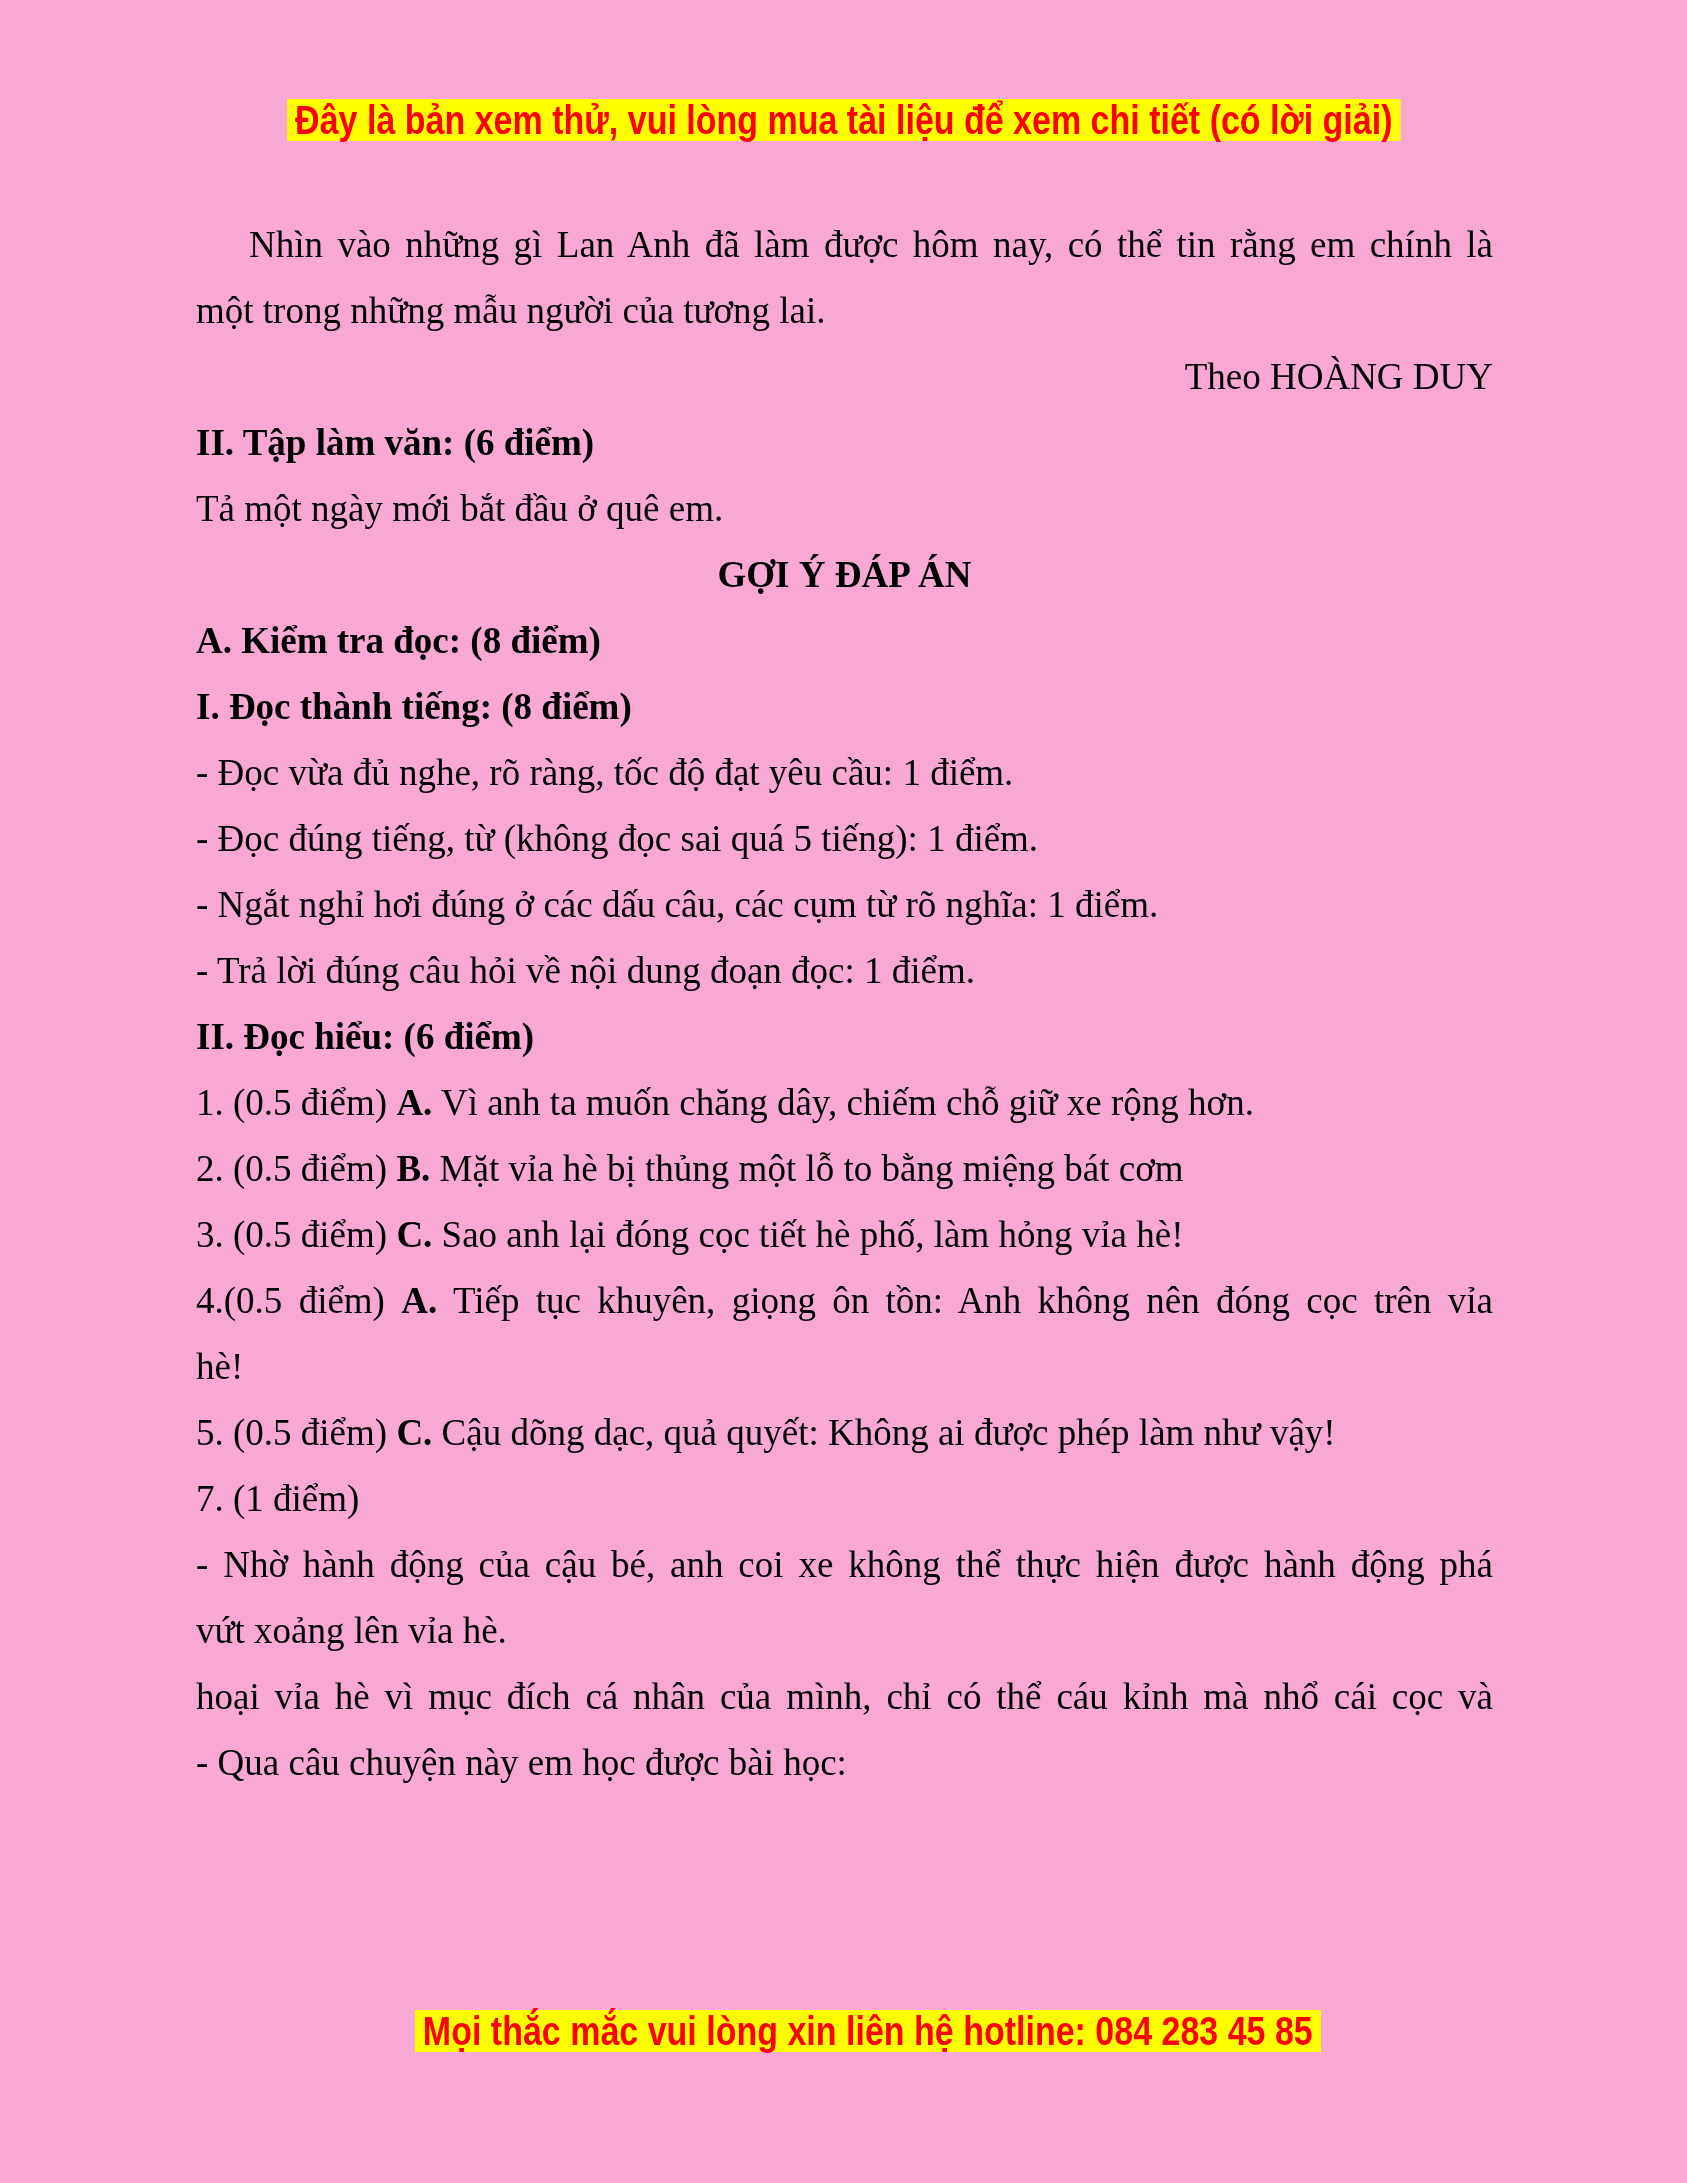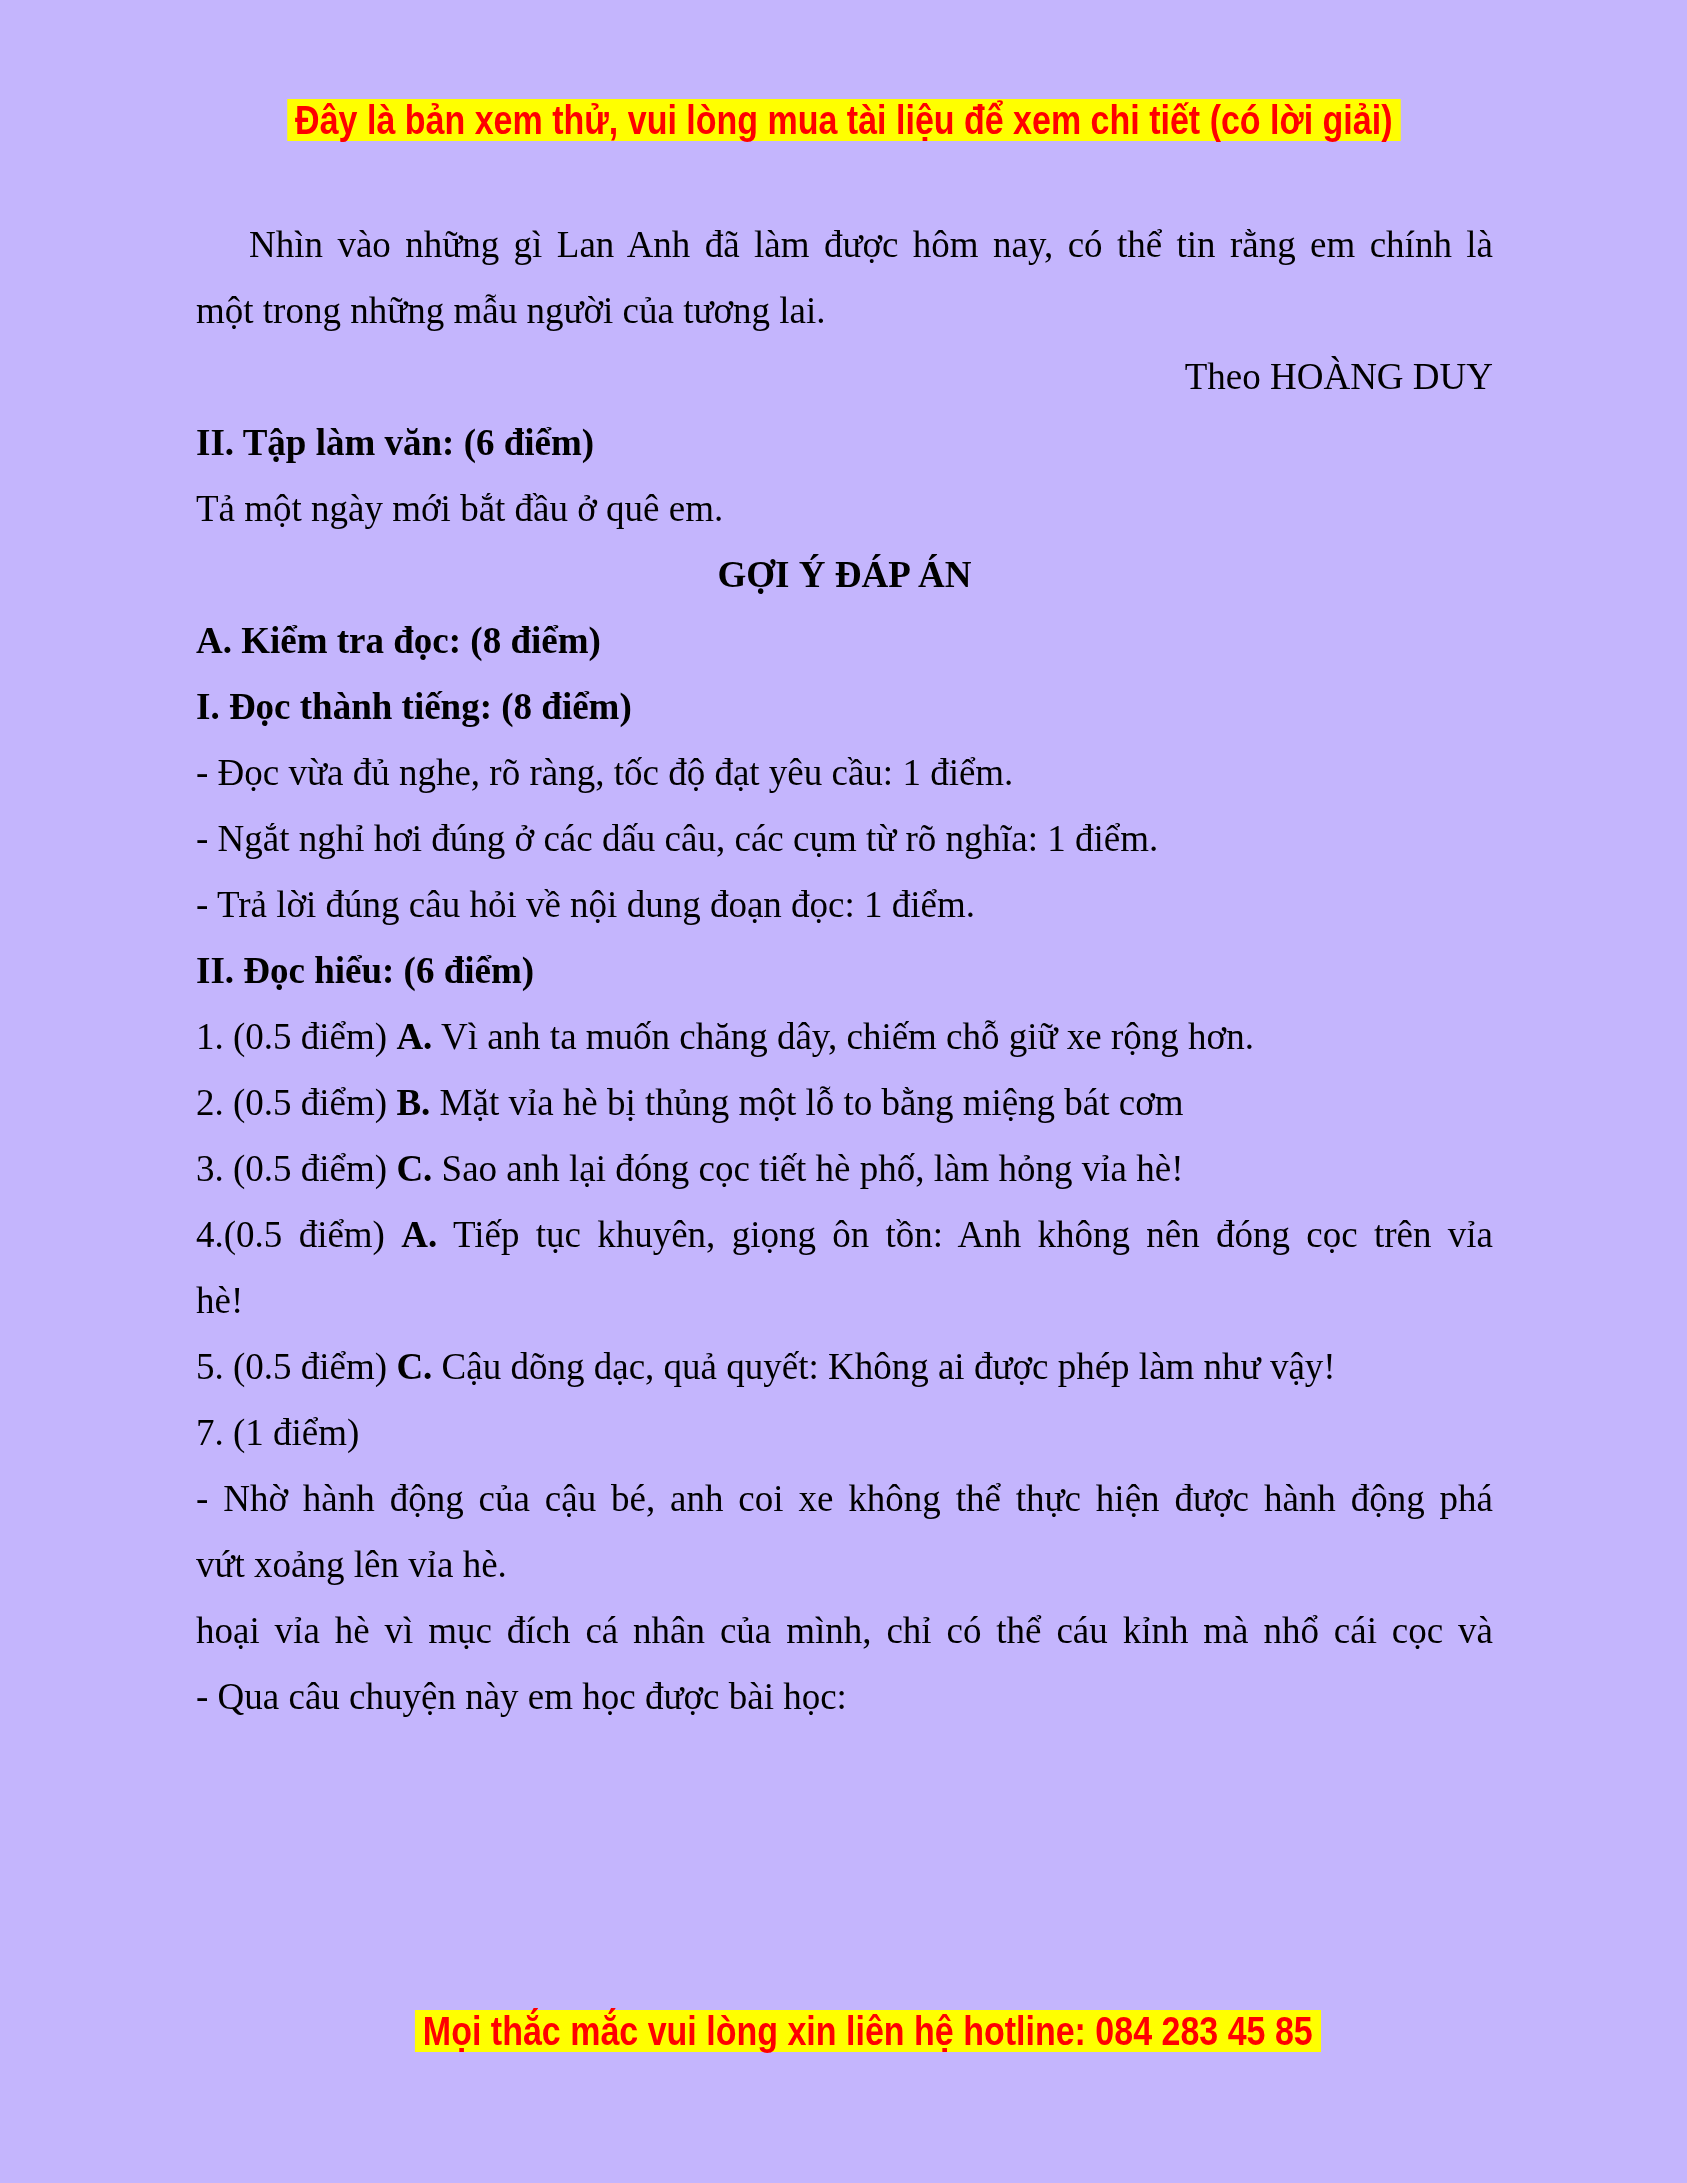--- a/index.html
+++ b/index.html
@@ -1,20 +1,20 @@
 <!DOCTYPE html>
 <html style="font-size:10.6px"><head>
 <meta charset="utf-8">
 <style>
   html, body { margin: 0; padding: 0; }
   .page {
     position: relative;
     width: 1687px;
     height: 2183px;
-    background: #c4b5fd;
+    background: #f9a8d4;
     overflow: hidden;
     font-family: "Liberation Serif", "DejaVu Serif", serif;
   }
   .banner-row {
     position: absolute;
     left: 0;
     width: 100%;
     text-align: center;
     white-space: nowrap;
   }
@@ -61,20 +61,21 @@
   <div class="doc-body">
       <div class="line jl indent"><span>Nhìn vào những gì Lan Anh đã làm được hôm nay, có thể tin rằng em chính là</span></div>
       <div class="line"><span>một trong những mẫu người của tương lai.</span></div>
       <div class="line right"><span>Theo HOÀNG DUY</span></div>
       <div class="line bold"><span>II. Tập làm văn: (6 điểm)</span></div>
       <div class="line"><span>Tả một ngày mới bắt đầu ở quê em.</span></div>
       <div class="line center bold"><span>GỢI Ý ĐÁP ÁN</span></div>
       <div class="line bold"><span>A. Kiểm tra đọc: (8 điểm)</span></div>
       <div class="line bold"><span>I. Đọc thành tiếng: (8 điểm)</span></div>
       <div class="line"><span>- Đọc vừa đủ nghe, rõ ràng, tốc độ đạt yêu cầu: 1 điểm.</span></div>
+      <div class="line"><span>- Đọc đúng tiếng, từ (không đọc sai quá 5 tiếng): 1 điểm.</span></div>
       <div class="line"><span>- Ngắt nghỉ hơi đúng ở các dấu câu, các cụm từ rõ nghĩa: 1 điểm.</span></div>
       <div class="line"><span>- Trả lời đúng câu hỏi về nội dung đoạn đọc: 1 điểm.</span></div>
       <div class="line bold"><span>II. Đọc hiểu: (6 điểm)</span></div>
       <div class="line"><span>1. (0.5 điểm) </span><span class="b">A.</span><span> Vì anh ta muốn chăng dây, chiếm chỗ giữ xe rộng hơn.</span></div>
       <div class="line"><span>2. (0.5 điểm) </span><span class="b">B.</span><span> Mặt vỉa hè bị thủng một lỗ to bằng miệng bát cơm</span></div>
       <div class="line"><span>3. (0.5 điểm) </span><span class="b">C.</span><span> Sao anh lại đóng cọc tiết hè phố, làm hỏng vỉa hè!</span></div>
       <div class="line jl"><span>4.(0.5 điểm) </span><span class="b">A.</span><span> Tiếp tục khuyên, giọng ôn tồn: Anh không nên đóng cọc trên vỉa</span></div>
       <div class="line"><span>hè!</span></div>
       <div class="line"><span>5. (0.5 điểm) </span><span class="b">C.</span><span> Cậu dõng dạc, quả quyết: Không ai được phép làm như vậy!</span></div>
       <div class="line"><span>7. (1 điểm)</span></div>

